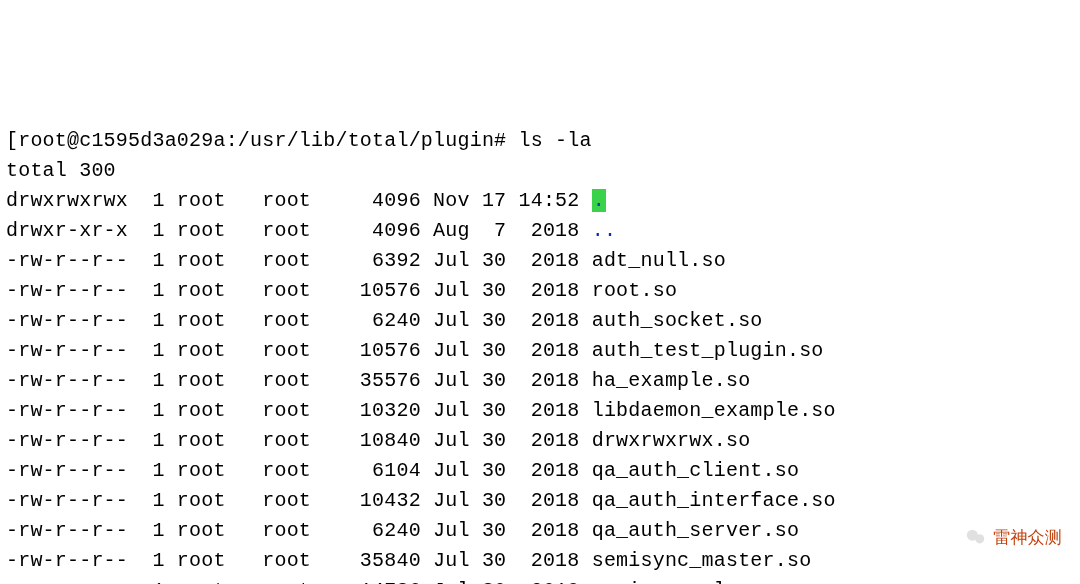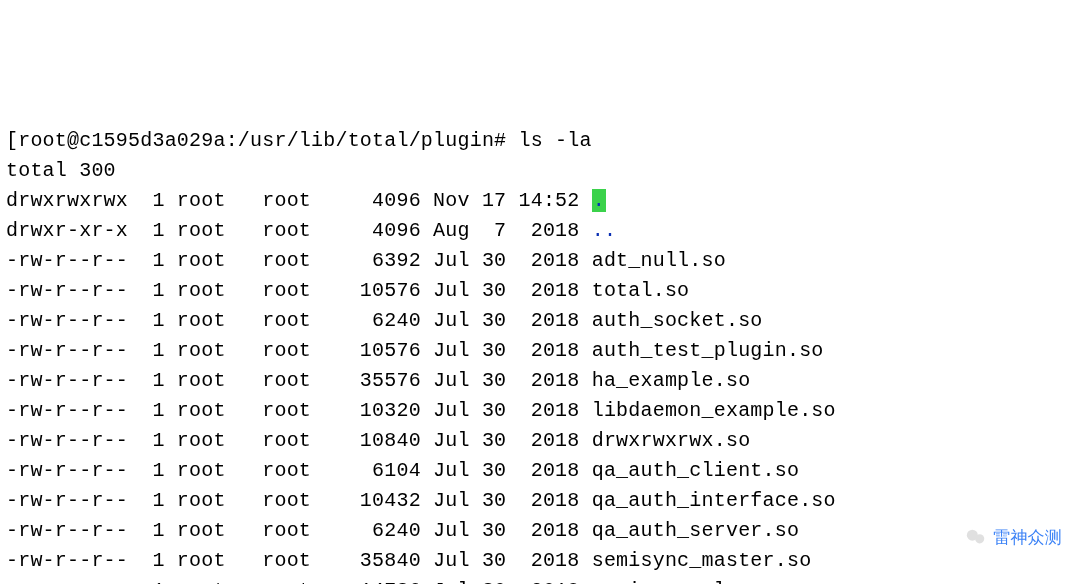--- a/index.html
+++ b/index.html
@@ -19,42 +19,42 @@
       color: #0a2fb3;
       padding: 0 1px;
     }
     .dir-parent {
       color: #0a2fb3;
     }
     .watermark {
       position: fixed;
       right: 18px;
       bottom: 34px;
-      color: #3b82f6;
+      color: #c2410c;
       font-family: sans-serif;
       font-size: 17px;
       display: flex;
       align-items: center;
       gap: 6px;
       pointer-events: none;
       text-align: center;
     }
     .watermark svg { opacity: 0.55; }
   </style>
 </head>
 <body>
 
 
 
 <span class="prompt-line">[root@c1595d3a029a:/usr/lib/total/plugin# ls -la</span>
 <span>total 300</span>
 <div id="listing"><span>drwxrwxrwx  1 root   root     4096 Nov 17 14:52 <span class="dir-current">.</span></span>
 <span>drwxr-xr-x  1 root   root     4096 Aug  7  2018 <span class="dir-parent">..</span></span>
 <span>-rw-r--r--  1 root   root     6392 Jul 30  2018 <span>adt_null.so</span></span>
-<span>-rw-r--r--  1 root   root    10576 Jul 30  2018 <span>total.so</span></span>
+<span>-rw-r--r--  1 root   root    10576 Jul 30  2018 <span>root.so</span></span>
 <span>-rw-r--r--  1 root   root     6240 Jul 30  2018 <span>auth_socket.so</span></span>
 <span>-rw-r--r--  1 root   root    10576 Jul 30  2018 <span>auth_test_plugin.so</span></span>
 <span>-rw-r--r--  1 root   root    35576 Jul 30  2018 <span>ha_example.so</span></span>
 <span>-rw-r--r--  1 root   root    10320 Jul 30  2018 <span>libdaemon_example.so</span></span>
 <span>-rw-r--r--  1 root   root    10840 Jul 30  2018 <span>drwxrwxrwx.so</span></span>
 <span>-rw-r--r--  1 root   root     6104 Jul 30  2018 <span>qa_auth_client.so</span></span>
 <span>-rw-r--r--  1 root   root    10432 Jul 30  2018 <span>qa_auth_interface.so</span></span>
 <span>-rw-r--r--  1 root   root     6240 Jul 30  2018 <span>qa_auth_server.so</span></span>
 <span>-rw-r--r--  1 root   root    35840 Jul 30  2018 <span>semisync_master.so</span></span>
 <span>-rw-r--r--  1 root   root    14736 Jul 30  2018 <span>semisync_slave.so</span></span>

